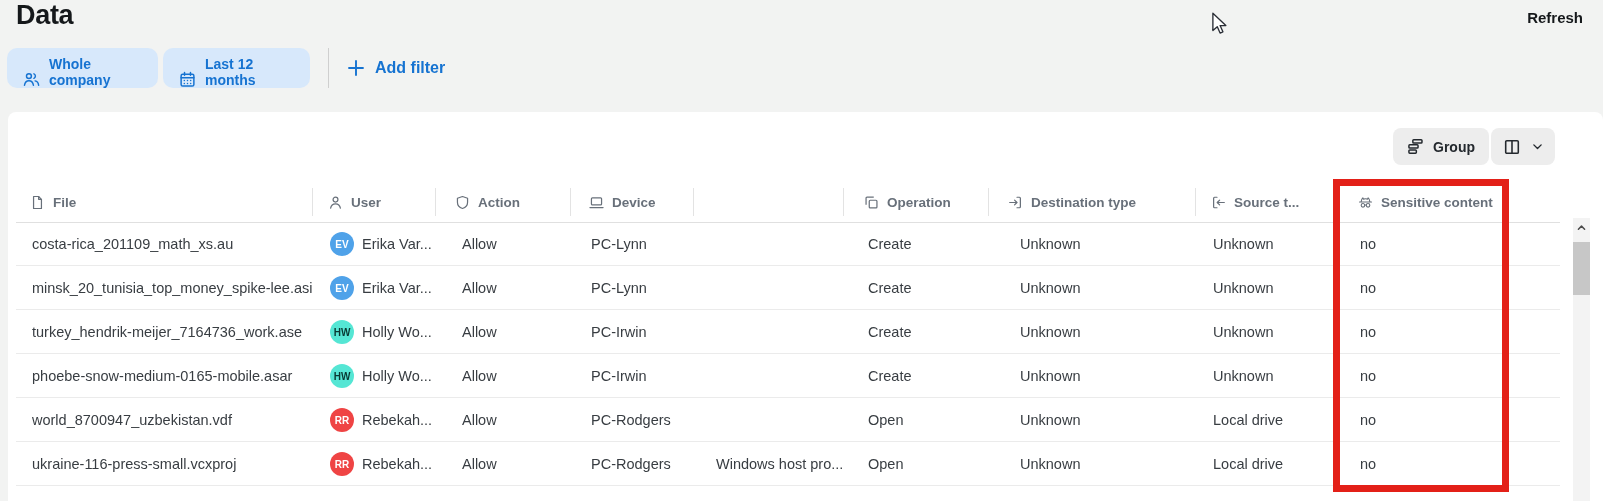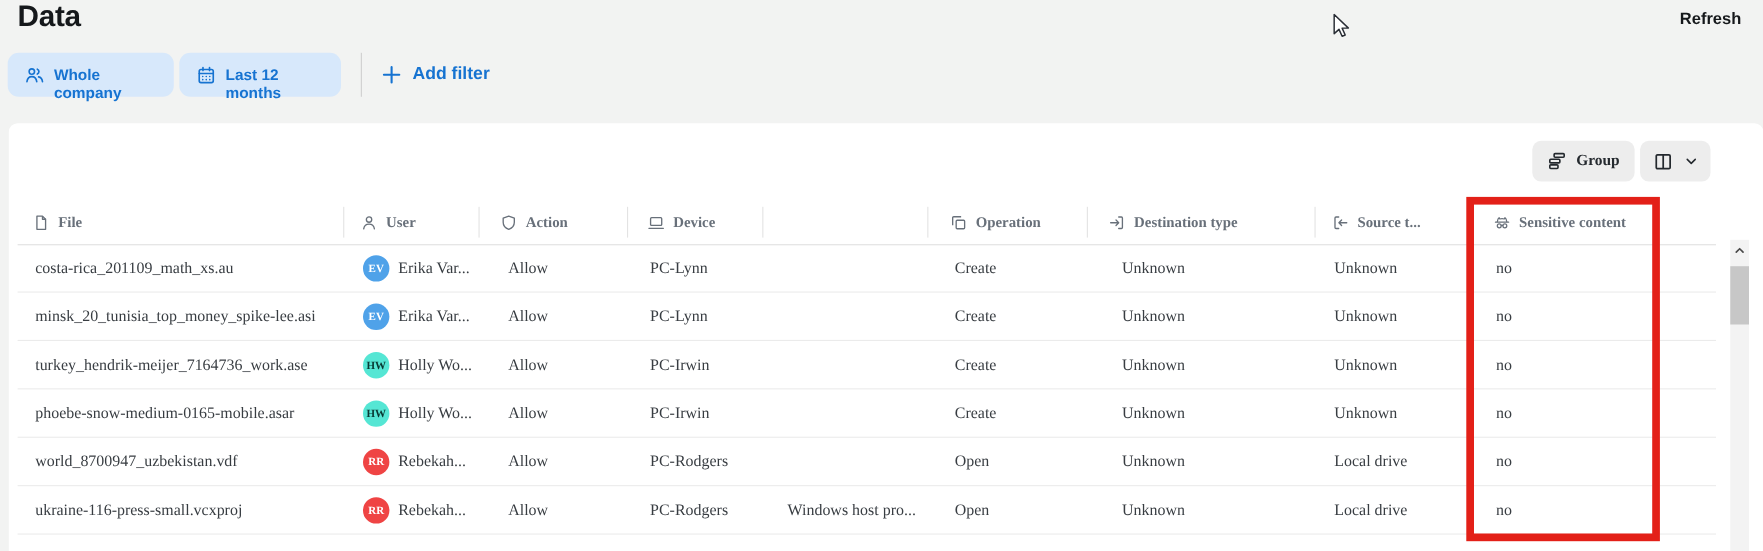--- a/index.html
+++ b/index.html
@@ -11,31 +11,31 @@
     color:#33383e;
   }
   svg { display:block; }
 
   
   .page-title { position:absolute; left:16px; top:0; font-size:27px; font-weight:700; color:#15181b; letter-spacing:-0.3px; }
   .refresh-btn { position:absolute; right:14px; top:8px; font-size:15px; font-weight:700; color:#15181b; cursor:pointer; background:none; border:none; font-family:inherit; }
 
   
   .chip { position:absolute; top:48px; height:40px; border-radius:10px; background:#d7e8fb;
-          color:#1673d1; font-weight:700; font-size:14px; display:flex; align-items:flex-start; gap:9px;
-          padding:12px 16px; cursor:pointer; }
+          color:#1673d1; font-weight:700; font-size:14px; display:flex; align-items:flex-end; gap:9px;
+          padding:0 16px; cursor:pointer; }
   .chip-company { left:7px; width:151px; }
   .chip-time    { left:163px; width:147px; }
   .filter-divider { position:absolute; left:328px; top:48px; width:1px; height:40px; background:#cfcfcf; }
   .add-filter { position:absolute; left:341px; top:48px; height:40px; display:flex; align-items:center; gap:10px;
                 color:#1673d1; font-weight:700; font-size:16px; background:none; border:none; cursor:pointer;
                 font-family:inherit; }
 
   
-  .card { position:absolute; left:8px; top:112px; right:0; bottom:0; background:#ffffff; border-radius:8px 8px 0 0;font-family:Liberation Serif, serif; }
+  .card { position:absolute; left:8px; top:112px; right:0; bottom:0; background:#ffffff; border-radius:8px 8px 0 0; }
 
   .toolbar-btn { position:absolute; top:16px; height:37px; border-radius:8px; background:#ededed; border:none;
                  display:flex; align-items:center; gap:9px; font-family:inherit; font-size:14px; font-weight:700;
                  color:#24292e; cursor:pointer; padding:0 14px; }
   .group-btn { left:1385px; }
   .cols-btn  { left:1483px; width:64px; justify-content:center; gap:10px; padding:0 8px; }
 
   
   .hcell { position:absolute; top:70px; height:40px; display:flex; align-items:center; gap:8px;
            color:#68707a; font-size:13.5px; font-weight:600; cursor:pointer; white-space:nowrap; }

